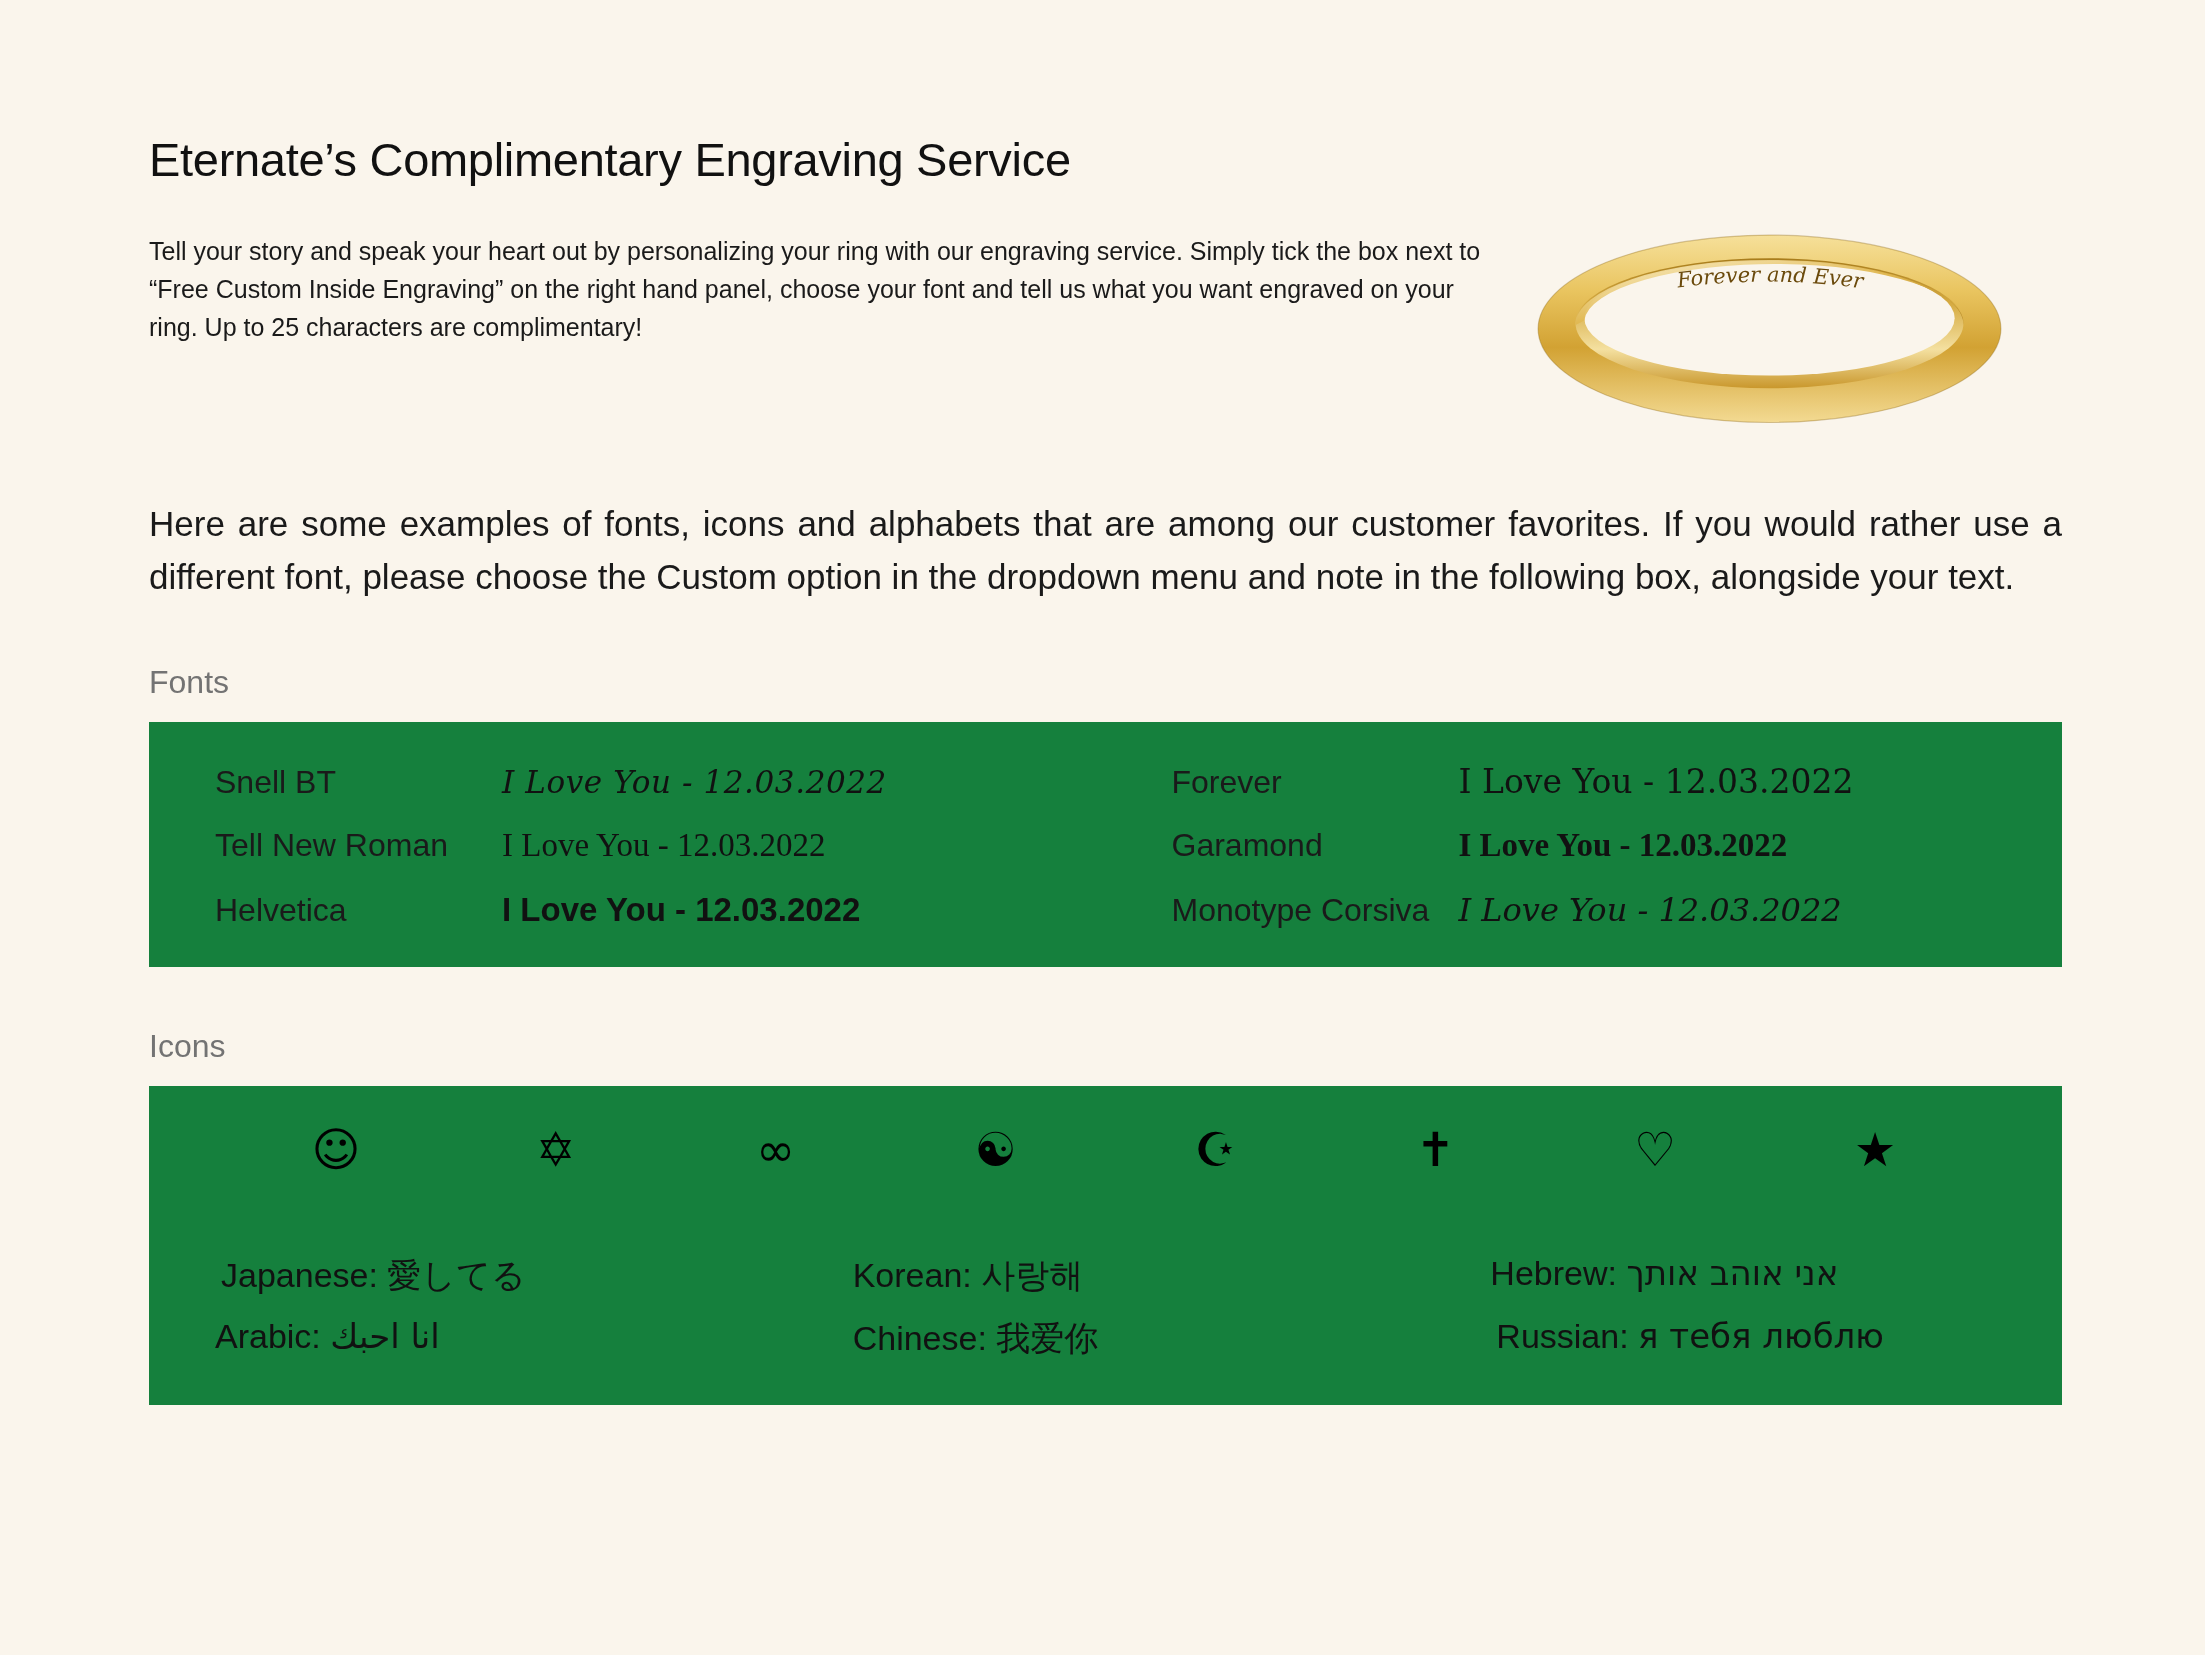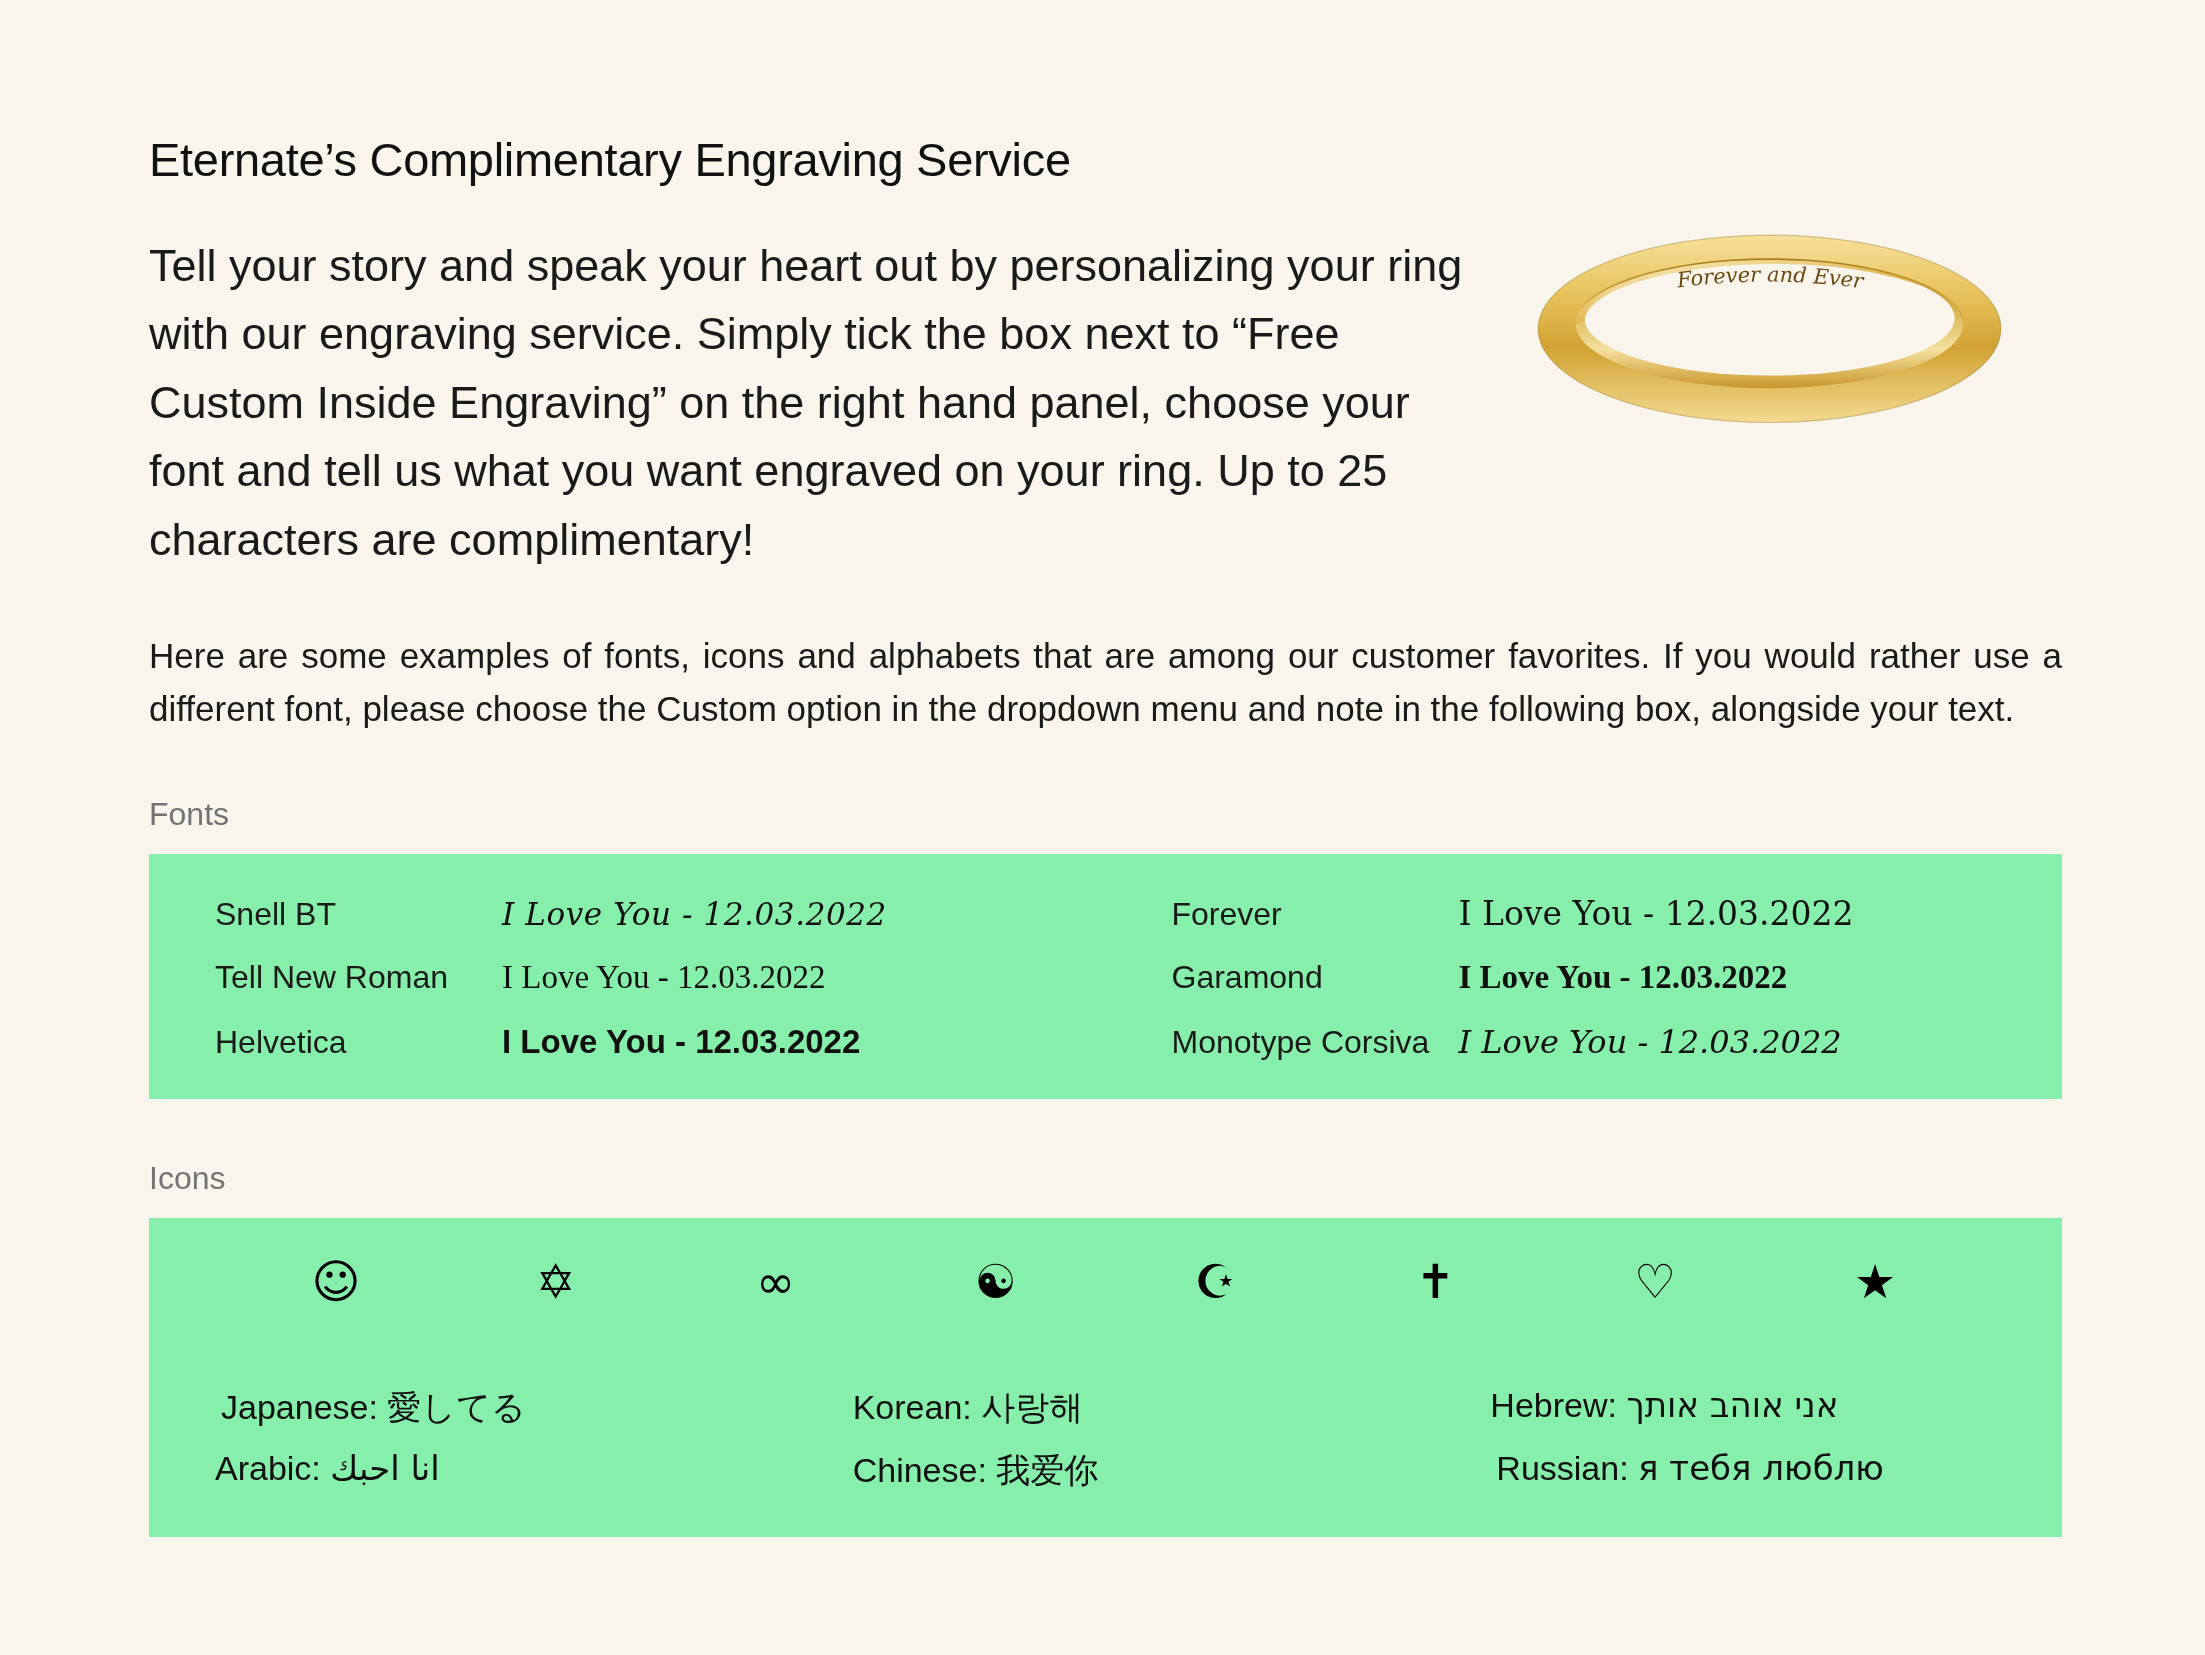--- a/index.html
+++ b/index.html
@@ -32,21 +32,21 @@
     color: #111;
   }
 
   .intro-row {
     display: flex;
     align-items: flex-start;
     margin-top: 45px;
   }
   .intro-text {
     width: 1334px;
-    font-size: 45px;
+    font-size: 25px;
     line-height: 1.52;
     color: #1a1a1a;
   }
   .intro-text p {
     margin: 0;
   }
 
   .ring-wrap {
     flex: 1;
     display: flex;
@@ -70,21 +70,21 @@
 
   
   .section-label {
     font-size: 32px;
     margin-top: 61px;
     margin-bottom: 21px;
     color: #737373;
   }
 
   .panel {
-    background: #86efac;
+    background: #15803d;
     width: 1913px;
     box-sizing: border-box;
   }
 
   
   .fonts-panel {
     padding: 26.5px 0 25px 0;
   }
   .font-row {
     display: flex;

